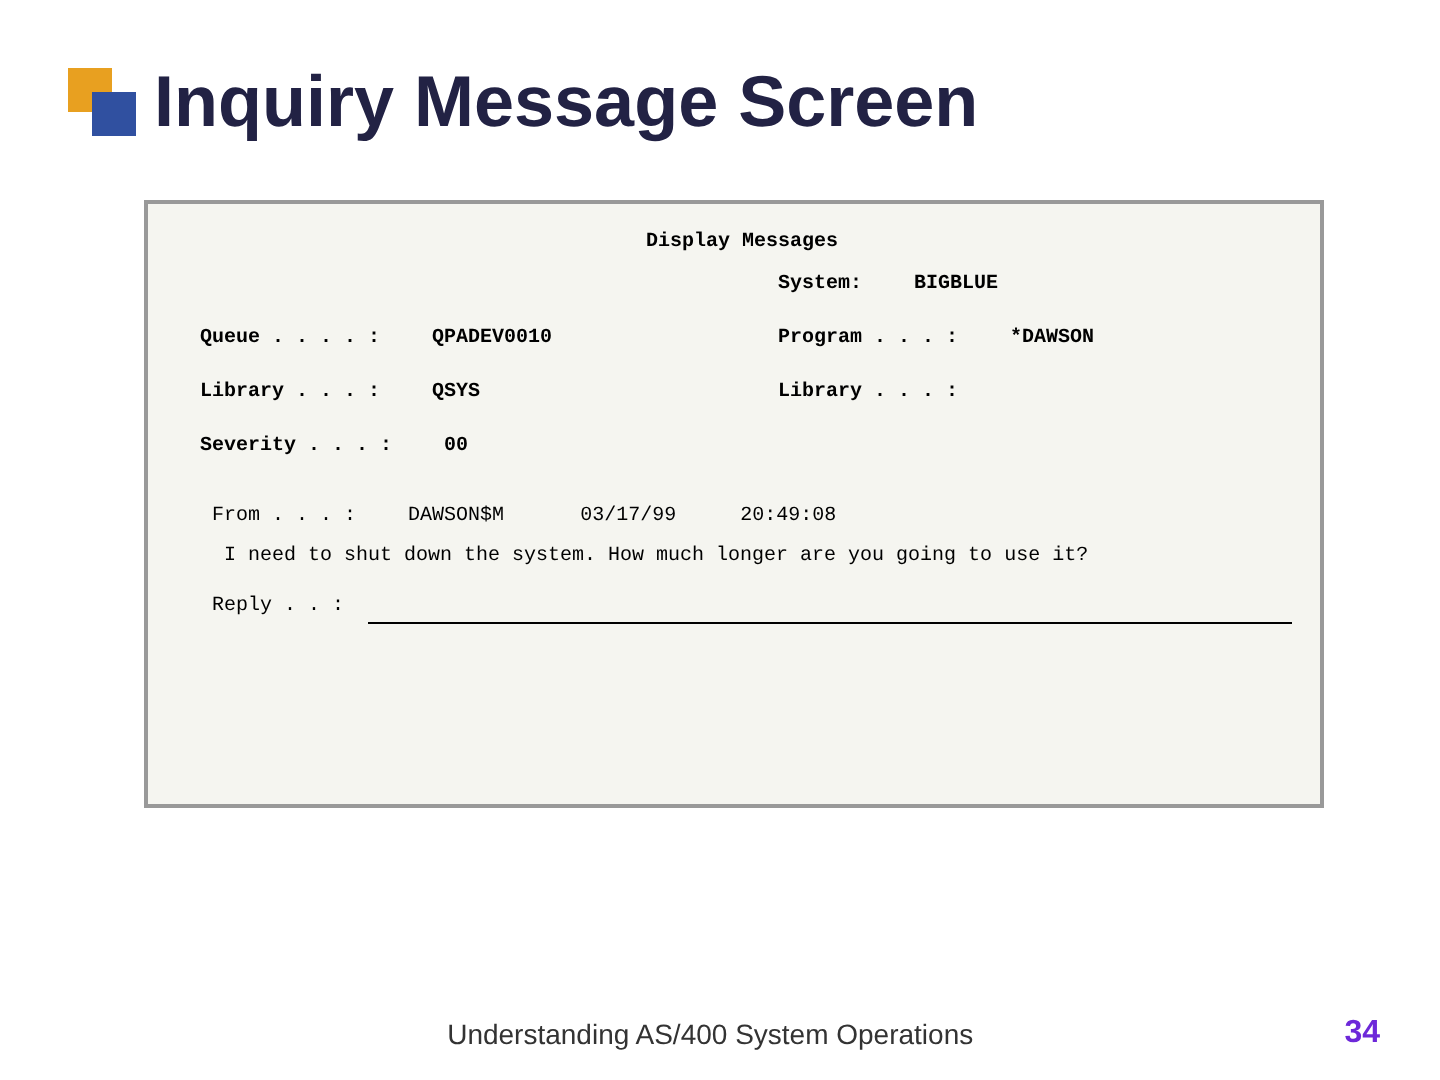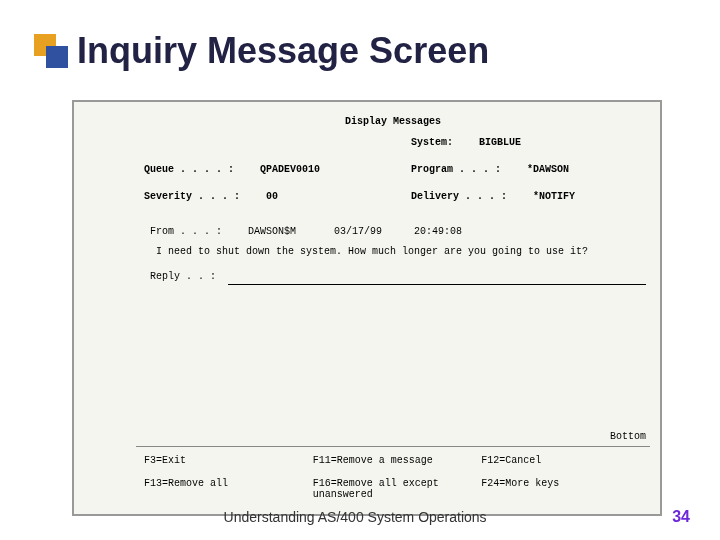--- a/index.html
+++ b/index.html
@@ -46,24 +46,23 @@
       font-weight: bold;
       color: #222244;
     }
 
     
     .terminal-wrapper {
       position: absolute;
       top: 88px;
       left: 60px;
       width: 590px;
-      height: 416px;
+      height: 304px;
       border: 2px solid #999;
       background: #f5f5f0;
-      padding-left: 44px;
     }
 
     .terminal-inner {
       width: 100%;
       height: 100%;
       padding: 6px 10px;
       font-family: 'Courier New', Courier, monospace;
       font-size: 10px;
       color: #000;
       position: relative;
@@ -191,31 +190,38 @@
         &nbsp;
         <span>QPADEV0010</span>
       </div>
       <div class="terminal-right">
         <span>Program . . . :</span>
         &nbsp;
         <span>*DAWSON</span>
       </div>
     </div>
 
+    <div class="terminal-row">
+      <div class="terminal-left">
+        <span>Library . . . :</span>
+        &nbsp;
+        <span>QSYS</span>
+      </div>
+      <div class="terminal-right">
+        <span>Library . . . :</span>
+        &nbsp;
+        <span></span>
+      </div>
+    </div>
 
     <div class="terminal-row">
       <div class="terminal-left">
         <span>Severity . . . :</span>
         &nbsp;
         <span>00</span>
-      </div>
-      <div class="terminal-right">
-        <span>Delivery . . . :</span>
-        &nbsp;
-        <span>*NOTIFY</span>
       </div>
     </div>
 
     <div style="height:8px;"></div>
 
 
     <div style="font-size:10px; line-height:1.6; padding-left:10px;">
       <span>From . . . :</span>
       &nbsp;
       <span>DAWSON$M</span>
@@ -226,34 +232,20 @@
     </div>
 
     <div style="font-size:10px; line-height:1.6; padding-left:20px;">I need to shut down the system. How much longer are you going to use it?</div>
 
     <div class="reply-line" style="font-size:10px; line-height:1.6; padding-left:10px;">
       <span>Reply . . :</span>
       &nbsp;
       <span class="reply-underline">&nbsp;&nbsp;&nbsp;&nbsp;&nbsp;&nbsp;&nbsp;&nbsp;&nbsp;&nbsp;&nbsp;&nbsp;&nbsp;&nbsp;&nbsp;&nbsp;&nbsp;&nbsp;&nbsp;&nbsp;&nbsp;&nbsp;&nbsp;&nbsp;&nbsp;&nbsp;&nbsp;&nbsp;&nbsp;&nbsp;&nbsp;&nbsp;&nbsp;&nbsp;&nbsp;&nbsp;&nbsp;&nbsp;&nbsp;&nbsp;&nbsp;&nbsp;&nbsp;&nbsp;&nbsp;&nbsp;&nbsp;&nbsp;&nbsp;&nbsp;&nbsp;&nbsp;&nbsp;&nbsp;&nbsp;&nbsp;&nbsp;</span>
     </div>
 
-    <div class="terminal-bottom">
-      <div class="terminal-bottom-right">Bottom</div>
-      <hr class="terminal-divider">
-      <div class="terminal-fkeys">
-        <div class="fkey-col">F3=Exit</div>
-        <div class="fkey-col">F11=Remove a message</div>
-        <div class="fkey-col">F12=Cancel</div>
-      </div>
-      <div class="terminal-fkeys" style="margin-top:2px;">
-        <div class="fkey-col">F13=Remove all</div>
-        <div class="fkey-col">F16=Remove all except unanswered</div>
-        <div class="fkey-col">F24=More keys</div>
-      </div>
-    </div>
 
   </div>
 </div>
 
 <div class="footer">
   <div class="footer-text">Understanding AS/400 System Operations</div>
   <div class="footer-page">34</div>
 </div>
 
 </body></html>

